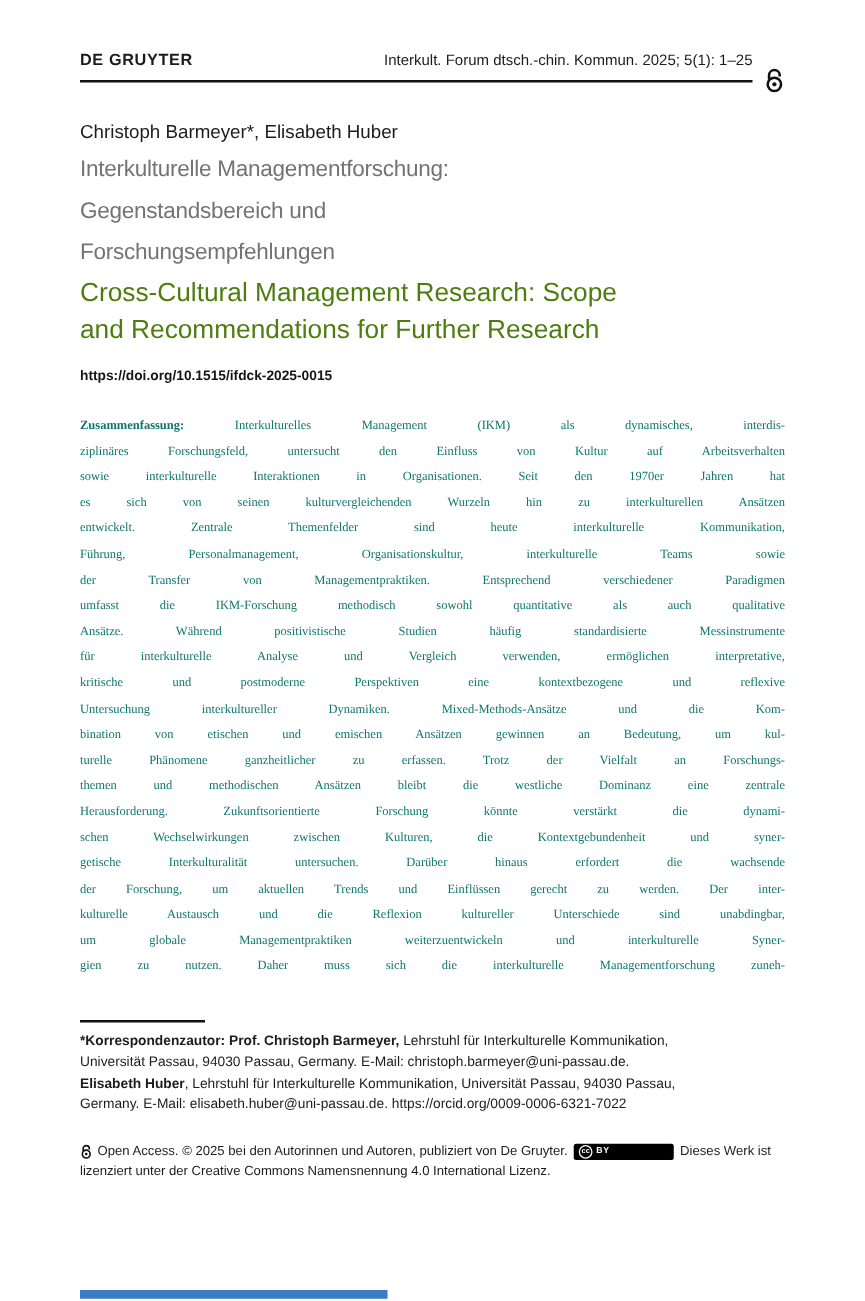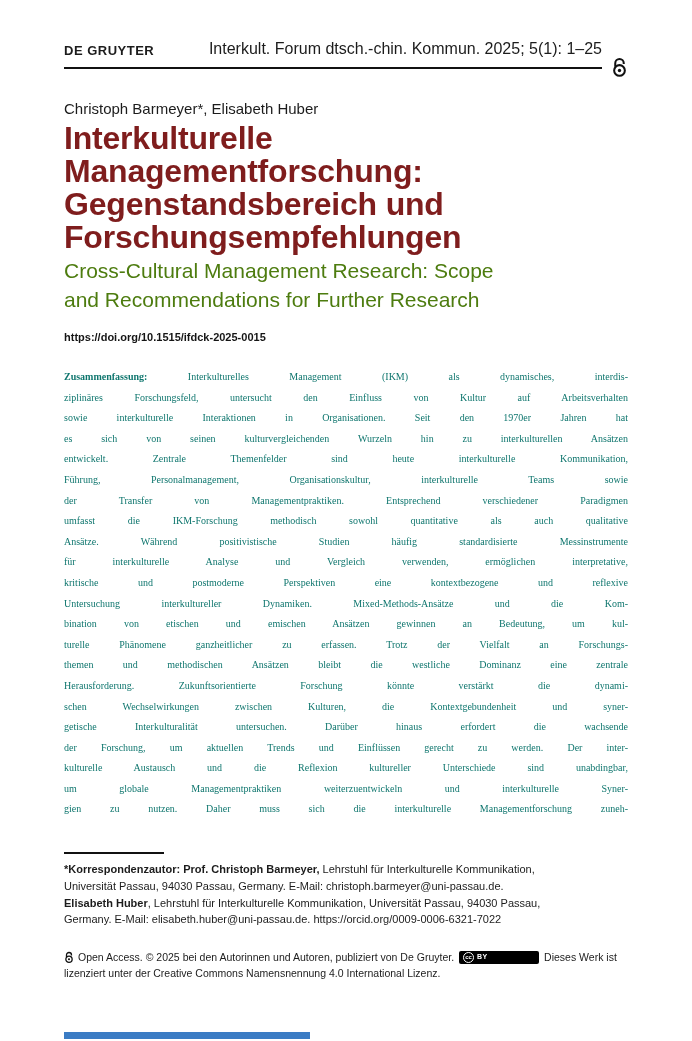--- a/index.html
+++ b/index.html
@@ -13,25 +13,25 @@
     font-family:"Liberation Sans",sans-serif;
     overflow:hidden;
   }
   
   .masthead{display:flex;align-items:flex-end;}
   .masthead-inner{
     flex:1;display:flex;justify-content:space-between;align-items:flex-end;
     border-bottom:2px solid #111;padding-bottom:9px;
   }
   .brand{font-size:13px;font-weight:bold;letter-spacing:0.5px;}
-  .citation{font-size:16px;text-align:right;}
+  .citation{font-size:12px;text-align:right;}
   .oa-icon-lg{width:17px;height:21px;margin-left:9px;margin-bottom:-9px;flex:0 0 auto;}
   
   .authors{margin-top:31px;font-size:15px;}
-  .title{margin-top:5px;font-size:32px;font-weight:bold;line-height:33px;letter-spacing:-0.2px;color:#7f1d1d;}
+  .title{margin-top:5px;font-size:18px;font-weight:normal;line-height:33px;letter-spacing:-0.2px;color:#737373;}
   .subtitle{margin-top:2px;font-size:21px;font-weight:400;line-height:29px;color:#4d7c0f;}
   .doi{margin-top:17px;font-size:11px;color:#151515;font-weight:bold;}
   
   .abstract{
     margin-top:24px;
     font-family:"Liberation Serif",serif;
     font-size:10px;color:#0f766e;
   }
   .abstract .line{
     line-height:20.6px;

